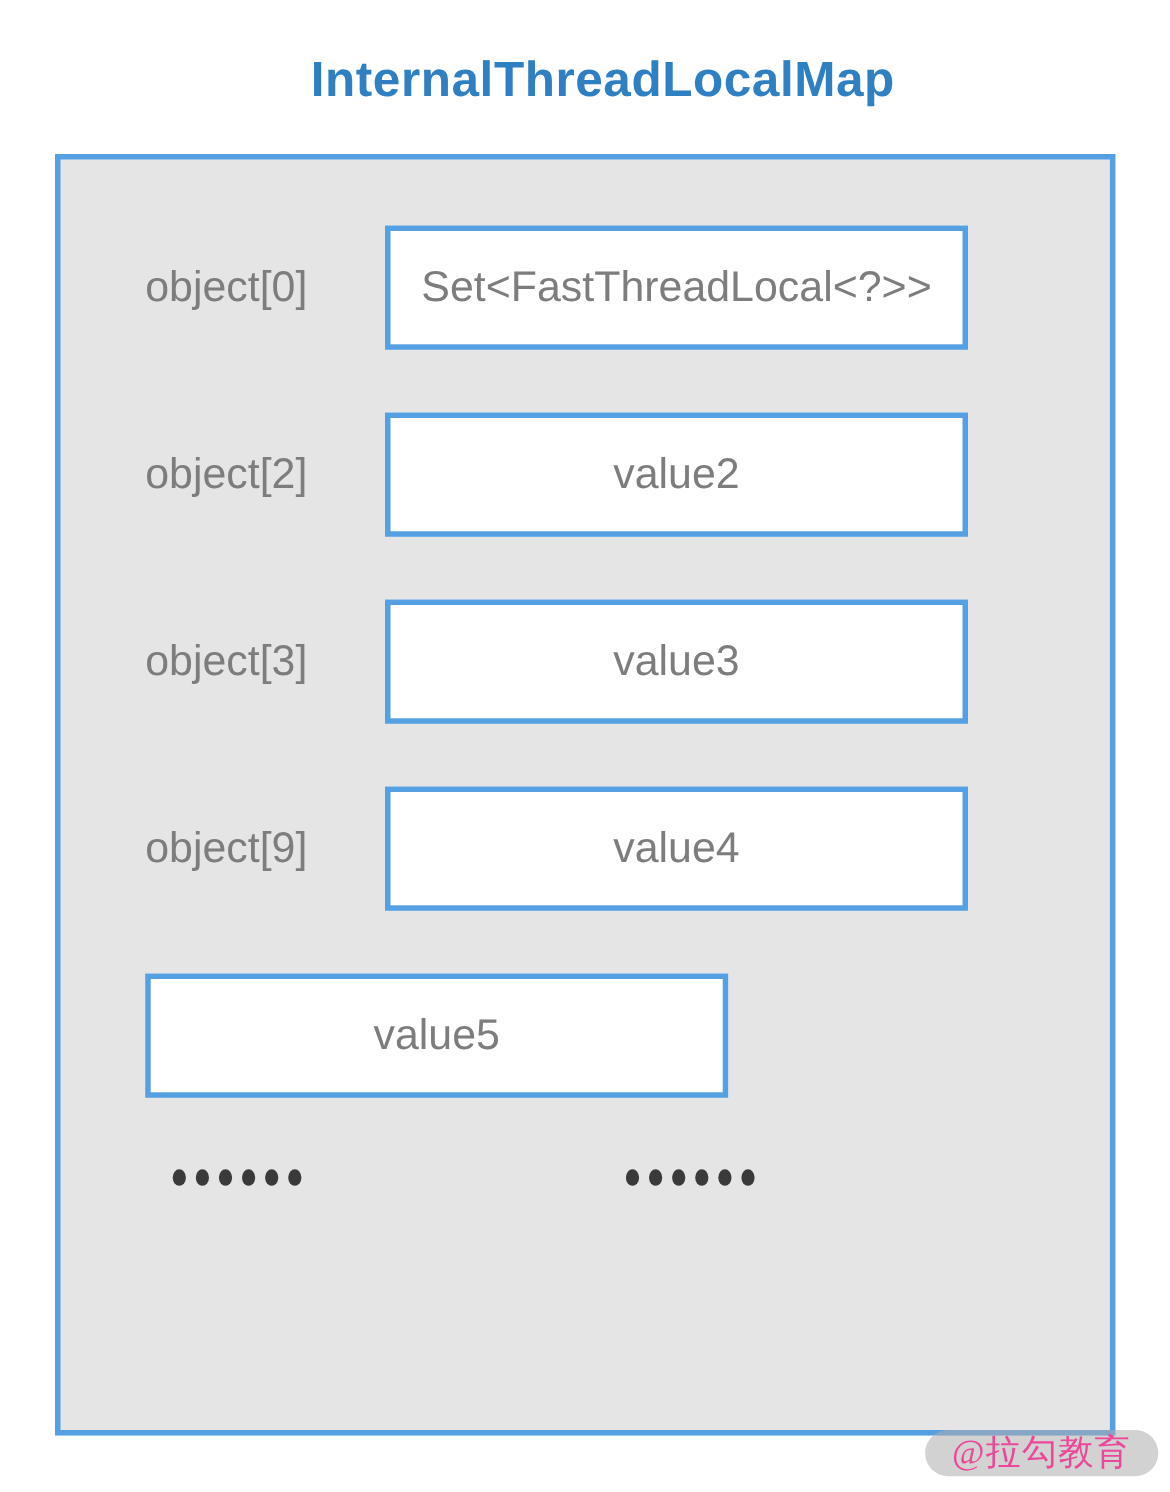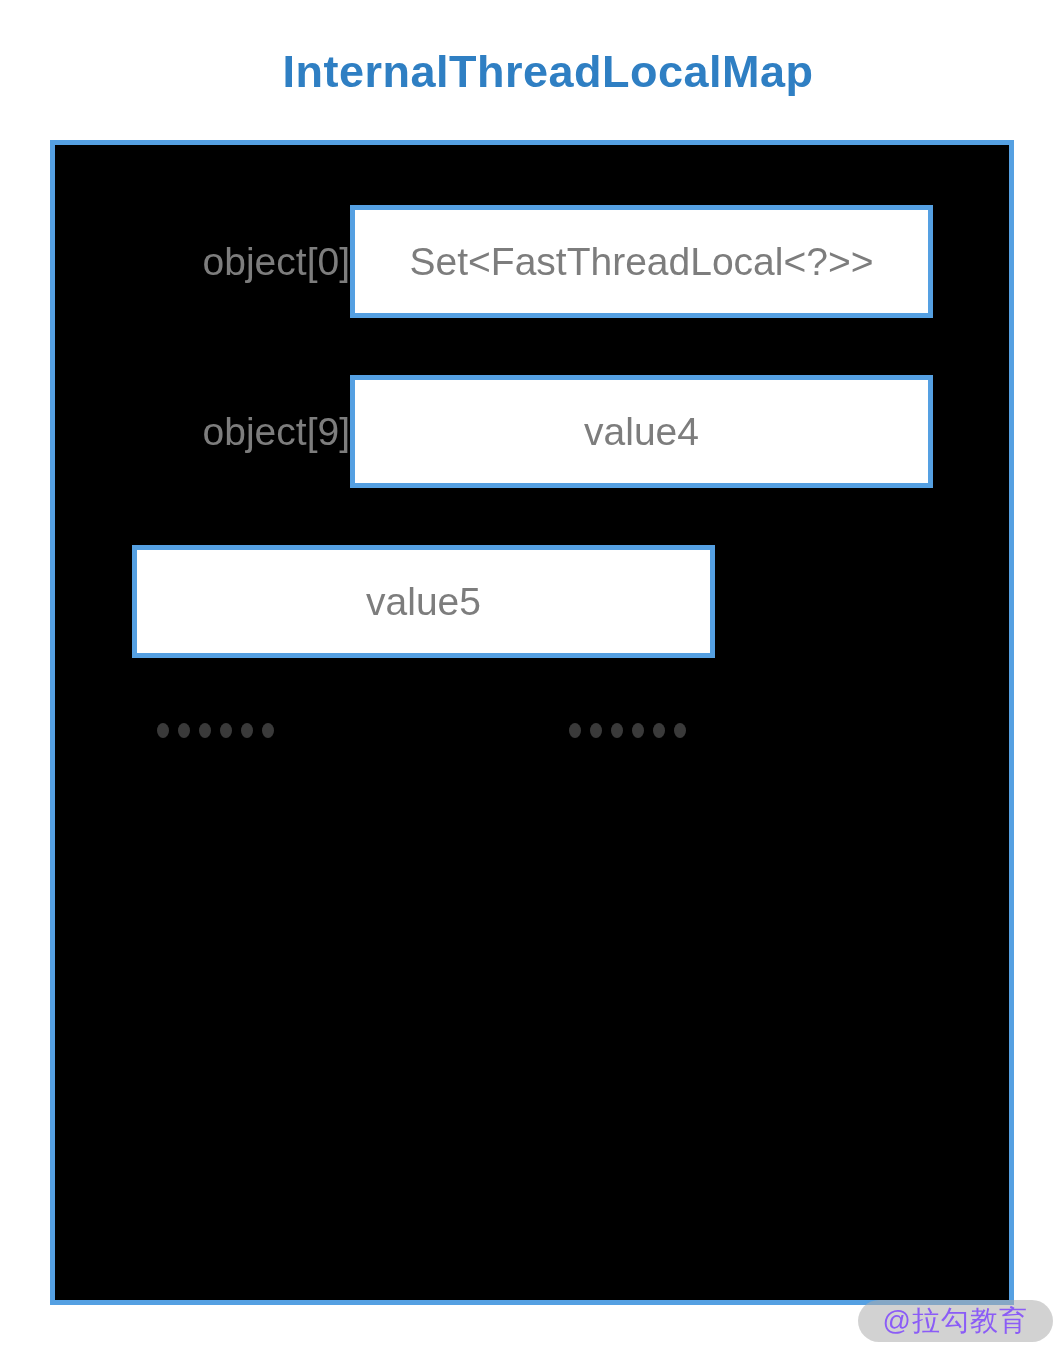--- a/index.html
+++ b/index.html
@@ -23,37 +23,36 @@
     color:var(--title);
     letter-spacing:0.5px;
     margin:16px;
   }
   .container{
     position:absolute;left:50px;top:140px;
     width:964px;height:1165px;
     border:5px solid var(--accent);
     box-sizing:border-box;
     padding-top:60px;
-    background:#000000;
-    text-align:right;
+    background:#e5e5e5;
   }
   .row{
     display:flex;align-items:center;
     height:113px;
     margin-bottom:57px;
     padding-left:77px;
     box-sizing:border-box;
   }
   .slot-label{
     width:218px;flex:none;
     font-size:39px;font-weight:500;
     color:var(--text);
   }
   .value-box{
-    width:583px;height:113px;flex:none;
+    width:530px;height:113px;flex:none;
     border:5px solid var(--accent);
     box-sizing:border-box;
     display:flex;align-items:center;justify-content:center;
     background:#ffffff;
   }
   .value-text{
     font-size:39px;font-weight:500;
     color:var(--text);
     white-space:nowrap;
   }
@@ -80,42 +79,55 @@
   }
   .watermark{
     position:absolute;right:11px;bottom:14px;
     height:42px;
     padding:0 25px;
     border-radius:21px;
     background:rgba(173,173,173,0.55);
     display:flex;align-items:center;justify-content:center;
   }
   .watermark span{
-    color:#8b5cf6;
-    font-size:28px;
+    color:#ec4899;
+    font-size:32px;
     letter-spacing:1px;
     white-space:nowrap;
+    font-family:Liberation Serif, serif;
   }
 </style>
 </head>
 <body>
 
 <h1 class="title">InternalThreadLocalMap</h1>
 
 <div class="container">
 
   <div class="row">
     <span class="slot-label">object[0]</span>
     <div class="value-box">
       <span class="value-text">Set&lt;FastThreadLocal&lt;?&gt;&gt;</span>
     </div>
   </div>
 
 
+  <div class="row">
+    <span class="slot-label">object[2]</span>
+    <div class="value-box">
+      <span class="value-text">value2</span>
+    </div>
+  </div>
 
+  <div class="row">
+    <span class="slot-label">object[3]</span>
+    <div class="value-box">
+      <span class="value-text">value3</span>
+    </div>
+  </div>
 
   <div class="row">
     <span class="slot-label">object[9]</span>
     <div class="value-box">
       <span class="value-text">value4</span>
     </div>
   </div>
 
   <div class="row">
     <div class="value-box">

